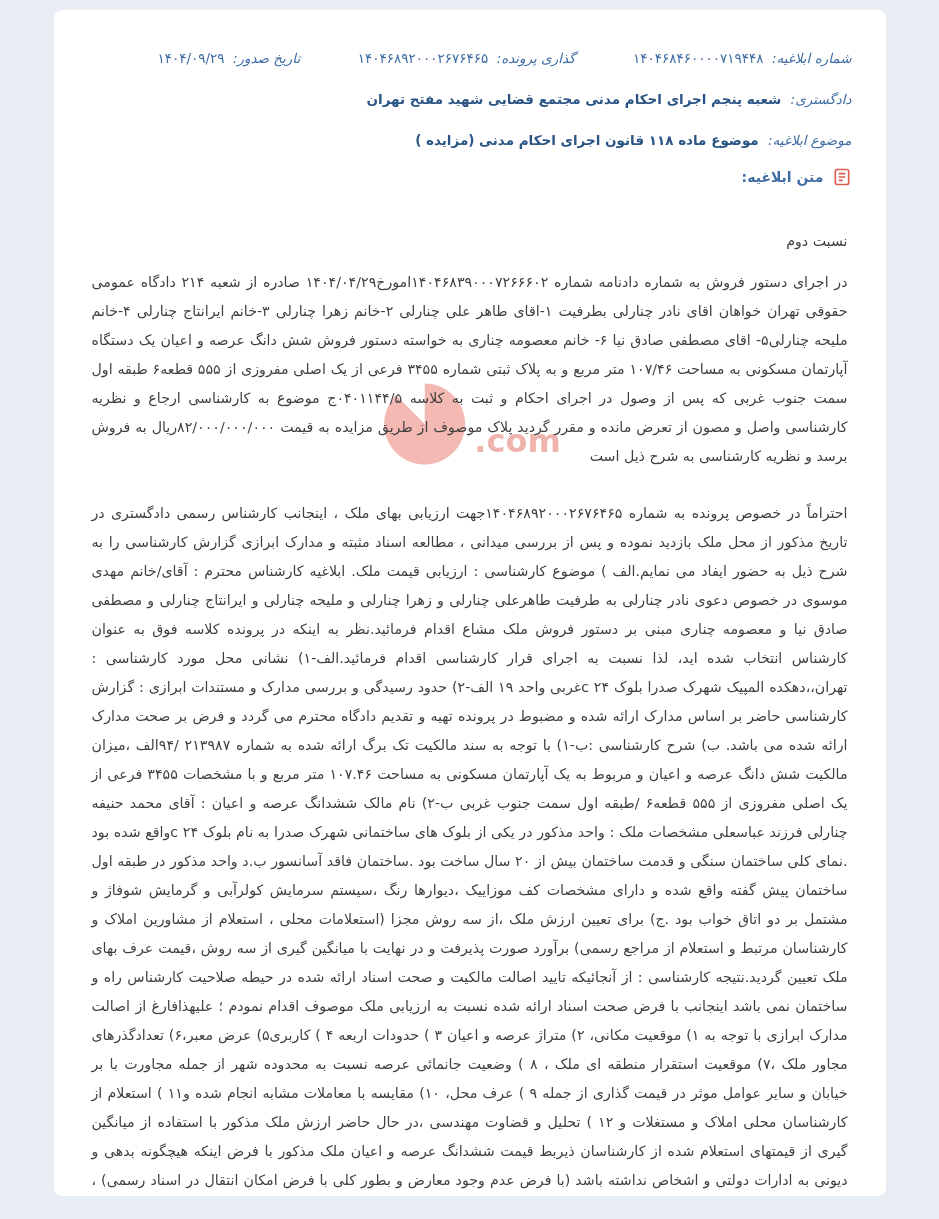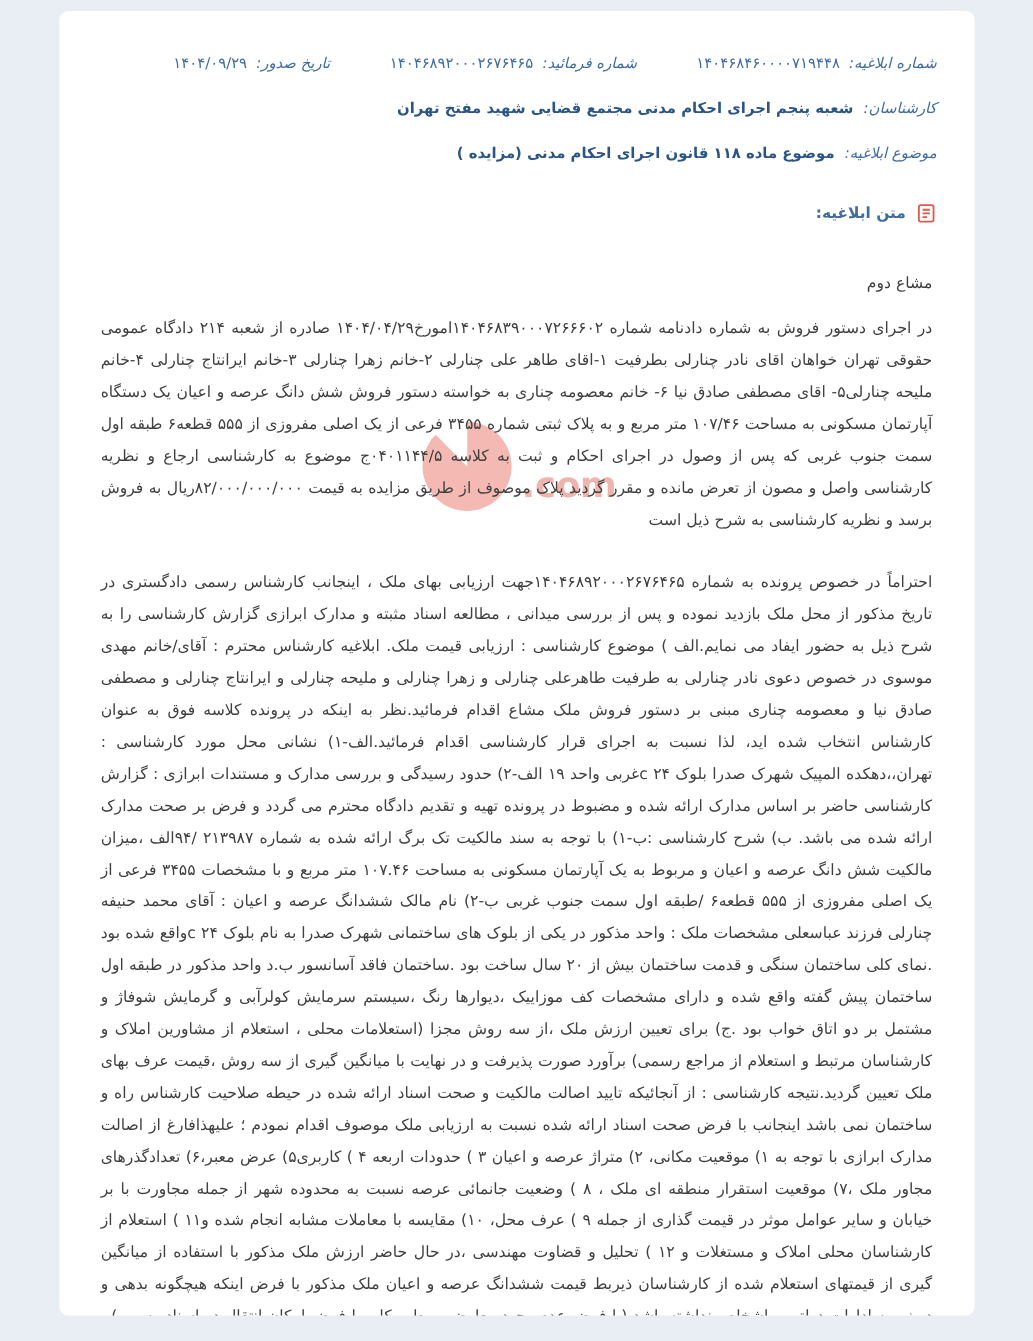--- a/index.html
+++ b/index.html
@@ -44,21 +44,21 @@
     line-height: 20px;
   }
   .hv {
     color: #2a5585;
     font-weight: bold;
     margin-right: 5px;
   }
 
   
   .notice-head {
-    margin-top: 34px;
+    margin-top: 17px;
     display: flex;
     align-items: center;
     gap: 8px;
     font-size: 14px;
   }
   .nh-label {
     color: #3e6ca3;
     font-weight: bold;
   }
   .doc-icon { flex: 0 0 auto; display: block; }
@@ -118,50 +118,50 @@
   </div>
 
   <div class="content">
 
     <div class="hdr-row1">
       <div class="hdr-item">
         <span class="hl">شماره ابلاغیه:</span>
         <span class="hv1">۱۴۰۴۶۸۴۶۰۰۰۰۷۱۹۴۴۸</span>
       </div>
       <div class="hdr-item">
-        <span class="hl">شماره فرمائید:</span>
+        <span class="hl">گذاری پرونده:</span>
         <span class="hv1">۱۴۰۴۶۸۹۲۰۰۰۲۶۷۶۴۶۵</span>
       </div>
       <div class="hdr-item">
         <span class="hl">تاریخ صدور:</span>
         <span class="hv1">۱۴۰۴/۰۹/۲۹</span>
       </div>
     </div>
 
     <div class="hdr-line">
-      <span class="hl">کارشناسان:</span>
+      <span class="hl">دادگستری:</span>
       <span class="hv">شعبه پنجم اجرای احکام مدنی مجتمع قضایی شهید مفتح تهران</span>
     </div>
 
     <div class="hdr-line">
       <span class="hl">موضوع ابلاغیه:</span>
       <span class="hv">موضوع ماده ۱۱۸ قانون اجرای احکام مدنی (مزایده )</span>
     </div>
 
     <div class="notice-head">
       <svg class="doc-icon" width="20" height="20" viewBox="0 0 24 24" aria-hidden="true">
         <rect x="4" y="3" width="16" height="18" rx="2" fill="none" stroke="#dd5a4e" stroke-width="2"></rect>
         <line x1="8" y1="8" x2="16" y2="8" stroke="#dd5a4e" stroke-width="2"></line>
         <line x1="8" y1="12" x2="16" y2="12" stroke="#dd5a4e" stroke-width="2"></line>
         <line x1="8" y1="16" x2="13" y2="16" stroke="#dd5a4e" stroke-width="2"></line>
       </svg>
       <span class="nh-label">متن ابلاغیه:</span>
     </div>
 
     <div class="doc">
-      <p class="doc-round">مشاع دوم</p>
+      <p class="doc-round">نسبت دوم</p>
       <p class="doc-para">در اجرای دستور فروش به شماره دادنامه شماره ۱۴۰۴۶۸۳۹۰۰۰۷۲۶۶۶۰۲امورخ۱۴۰۴/۰۴/۲۹ صادره از شعبه ۲۱۴ دادگاه عمومی حقوقی تهران خواهان اقای نادر چنارلی بطرفیت ۱-اقای طاهر علی چنارلی ۲-خانم زهرا چنارلی ۳-خانم ایرانتاج چنارلی ۴-خانم ملیحه چنارلی۵- اقای مصطفی صادق نیا ۶- خانم معصومه چناری به خواسته دستور فروش شش دانگ عرصه و اعیان یک دستگاه آپارتمان مسکونی به مساحت ۱۰۷/۴۶ متر مربع و به پلاک ثبتی شماره ۳۴۵۵ فرعی از یک اصلی مفروزی از ۵۵۵ قطعه۶ طبقه اول سمت جنوب غربی که پس از وصول در اجرای احکام و ثبت به کلاسه ۰۴۰۱۱۴۴/۵ج موضوع به کارشناسی ارجاع و نظریه کارشناسی واصل و مصون از تعرض مانده و مقرر گردید پلاک موصوف از طریق مزایده به قیمت ۸۲/۰۰۰/۰۰۰/۰۰۰ریال به فروش برسد و نظریه کارشناسی به شرح ذیل است</p>
       <p class="doc-para">احتراماً در خصوص پرونده به شماره ۱۴۰۴۶۸۹۲۰۰۰۲۶۷۶۴۶۵جهت ارزیابی بهای ملک ، اینجانب کارشناس رسمی دادگستری در تاریخ مذکور از محل ملک بازدید نموده و پس از بررسی میدانی ، مطالعه اسناد مثبته و مدارک ابرازی گزارش کارشناسی را به شرح ذیل به حضور ایفاد می نمایم.الف ) موضوع کارشناسی : ارزیابی قیمت ملک. ابلاغیه کارشناس محترم : آقای/خانم مهدی موسوی در خصوص دعوی نادر چنارلی به طرفیت طاهرعلی چنارلی و زهرا چنارلی و ملیحه چنارلی و ایرانتاج چنارلی و مصطفی صادق نیا و معصومه چناری مبنی بر دستور فروش ملک مشاع اقدام فرمائید.نظر به اینکه در پرونده کلاسه فوق به عنوان کارشناس انتخاب شده اید، لذا نسبت به اجرای قرار کارشناسی اقدام فرمائید.الف-۱) نشانی محل مورد کارشناسی : تهران،،دهکده المپیک شهرک صدرا بلوک ۲۴ cغربی واحد ۱۹ الف-۲) حدود رسیدگی و بررسی مدارک و مستندات ابرازی : گزارش کارشناسی حاضر بر اساس مدارک ارائه شده و مضبوط در پرونده تهیه و تقدیم دادگاه محترم می گردد و فرض بر صحت مدارک ارائه شده می باشد. ب) شرح کارشناسی :ب-۱) با توجه به سند مالکیت تک برگ ارائه شده به شماره ۲۱۳۹۸۷ /۹۴الف ،میزان مالکیت شش دانگ عرصه و اعیان و مربوط به یک آپارتمان مسکونی به مساحت ۱۰۷.۴۶ متر مربع و با مشخصات ۳۴۵۵ فرعی از یک اصلی مفروزی از ۵۵۵ قطعه۶ /طبقه اول سمت جنوب غربی ب-۲) نام مالک ششدانگ عرصه و اعیان : آقای محمد حنیفه چنارلی فرزند عباسعلی مشخصات ملک : واحد مذکور در یکی از بلوک های ساختمانی شهرک صدرا به نام بلوک ۲۴ cواقع شده بود .نمای کلی ساختمان سنگی و قدمت ساختمان بیش از ۲۰ سال ساخت بود .ساختمان فاقد آسانسور ب.د واحد مذکور در طبقه اول ساختمان پیش گفته واقع شده و دارای مشخصات کف موزاییک ،دیوارها رنگ ،سیستم سرمایش کولرآبی و گرمایش شوفاژ و مشتمل بر دو اتاق خواب بود .ج) برای تعیین ارزش ملک ،از سه روش مجزا (استعلامات محلی ، استعلام از مشاورین املاک و کارشناسان مرتبط و استعلام از مراجع رسمی) برآورد صورت پذیرفت و در نهایت با میانگین گیری از سه روش ،قیمت عرف بهای ملک تعیین گردید.نتیجه کارشناسی : از آنجائیکه تایید اصالت مالکیت و صحت اسناد ارائه شده در حیطه صلاحیت کارشناس راه و ساختمان نمی باشد اینجانب با فرض صحت اسناد ارائه شده نسبت به ارزیابی ملک موصوف اقدام نمودم ؛ علیهذافارغ از اصالت مدارک ابرازی با توجه به ۱) موقعیت مکانی، ۲) متراژ عرصه و اعیان ۳ ) حدودات اربعه ۴ ) کاربری۵) عرض معبر،۶) تعدادگذرهای مجاور ملک ،۷) موقعیت استقرار منطقه ای ملک ، ۸ ) وضعیت جانمائی عرصه نسبت به محدوده شهر از جمله مجاورت با بر خیابان و سایر عوامل موثر در قیمت گذاری از جمله ۹ ) عرف محل، ۱۰) مقایسه با معاملات مشابه انجام شده و۱۱ ) استعلام از کارشناسان محلی املاک و مستغلات و ۱۲ ) تحلیل و قضاوت مهندسی ،در حال حاضر ارزش ملک مذکور با استفاده از میانگین گیری از قیمتهای استعلام شده از کارشناسان ذیربط قیمت ششدانگ عرصه و اعیان ملک مذکور با فرض اینکه هیچگونه بدهی و دیونی به ادارات دولتی و اشخاص نداشته باشد (با فرض عدم وجود معارض و بطور کلی با فرض امکان انتقال در اسناد رسمی) ، مبلغ ۸۲،۰۰۰،۰۰۰،۰۰۰ ریال معادل (هشت میلیارد و دویست میلیون تومان) برآورد می گردد ستحضار می رساند در ملک مذکور سرکار خانم زهرا چنارلی (احدی از وراث) سکونت داشتند.مراتب جهت استحضار ایفاد می گردد</p>
 
     </div>
 
   </div>
 </div>
 
 </body></html>

